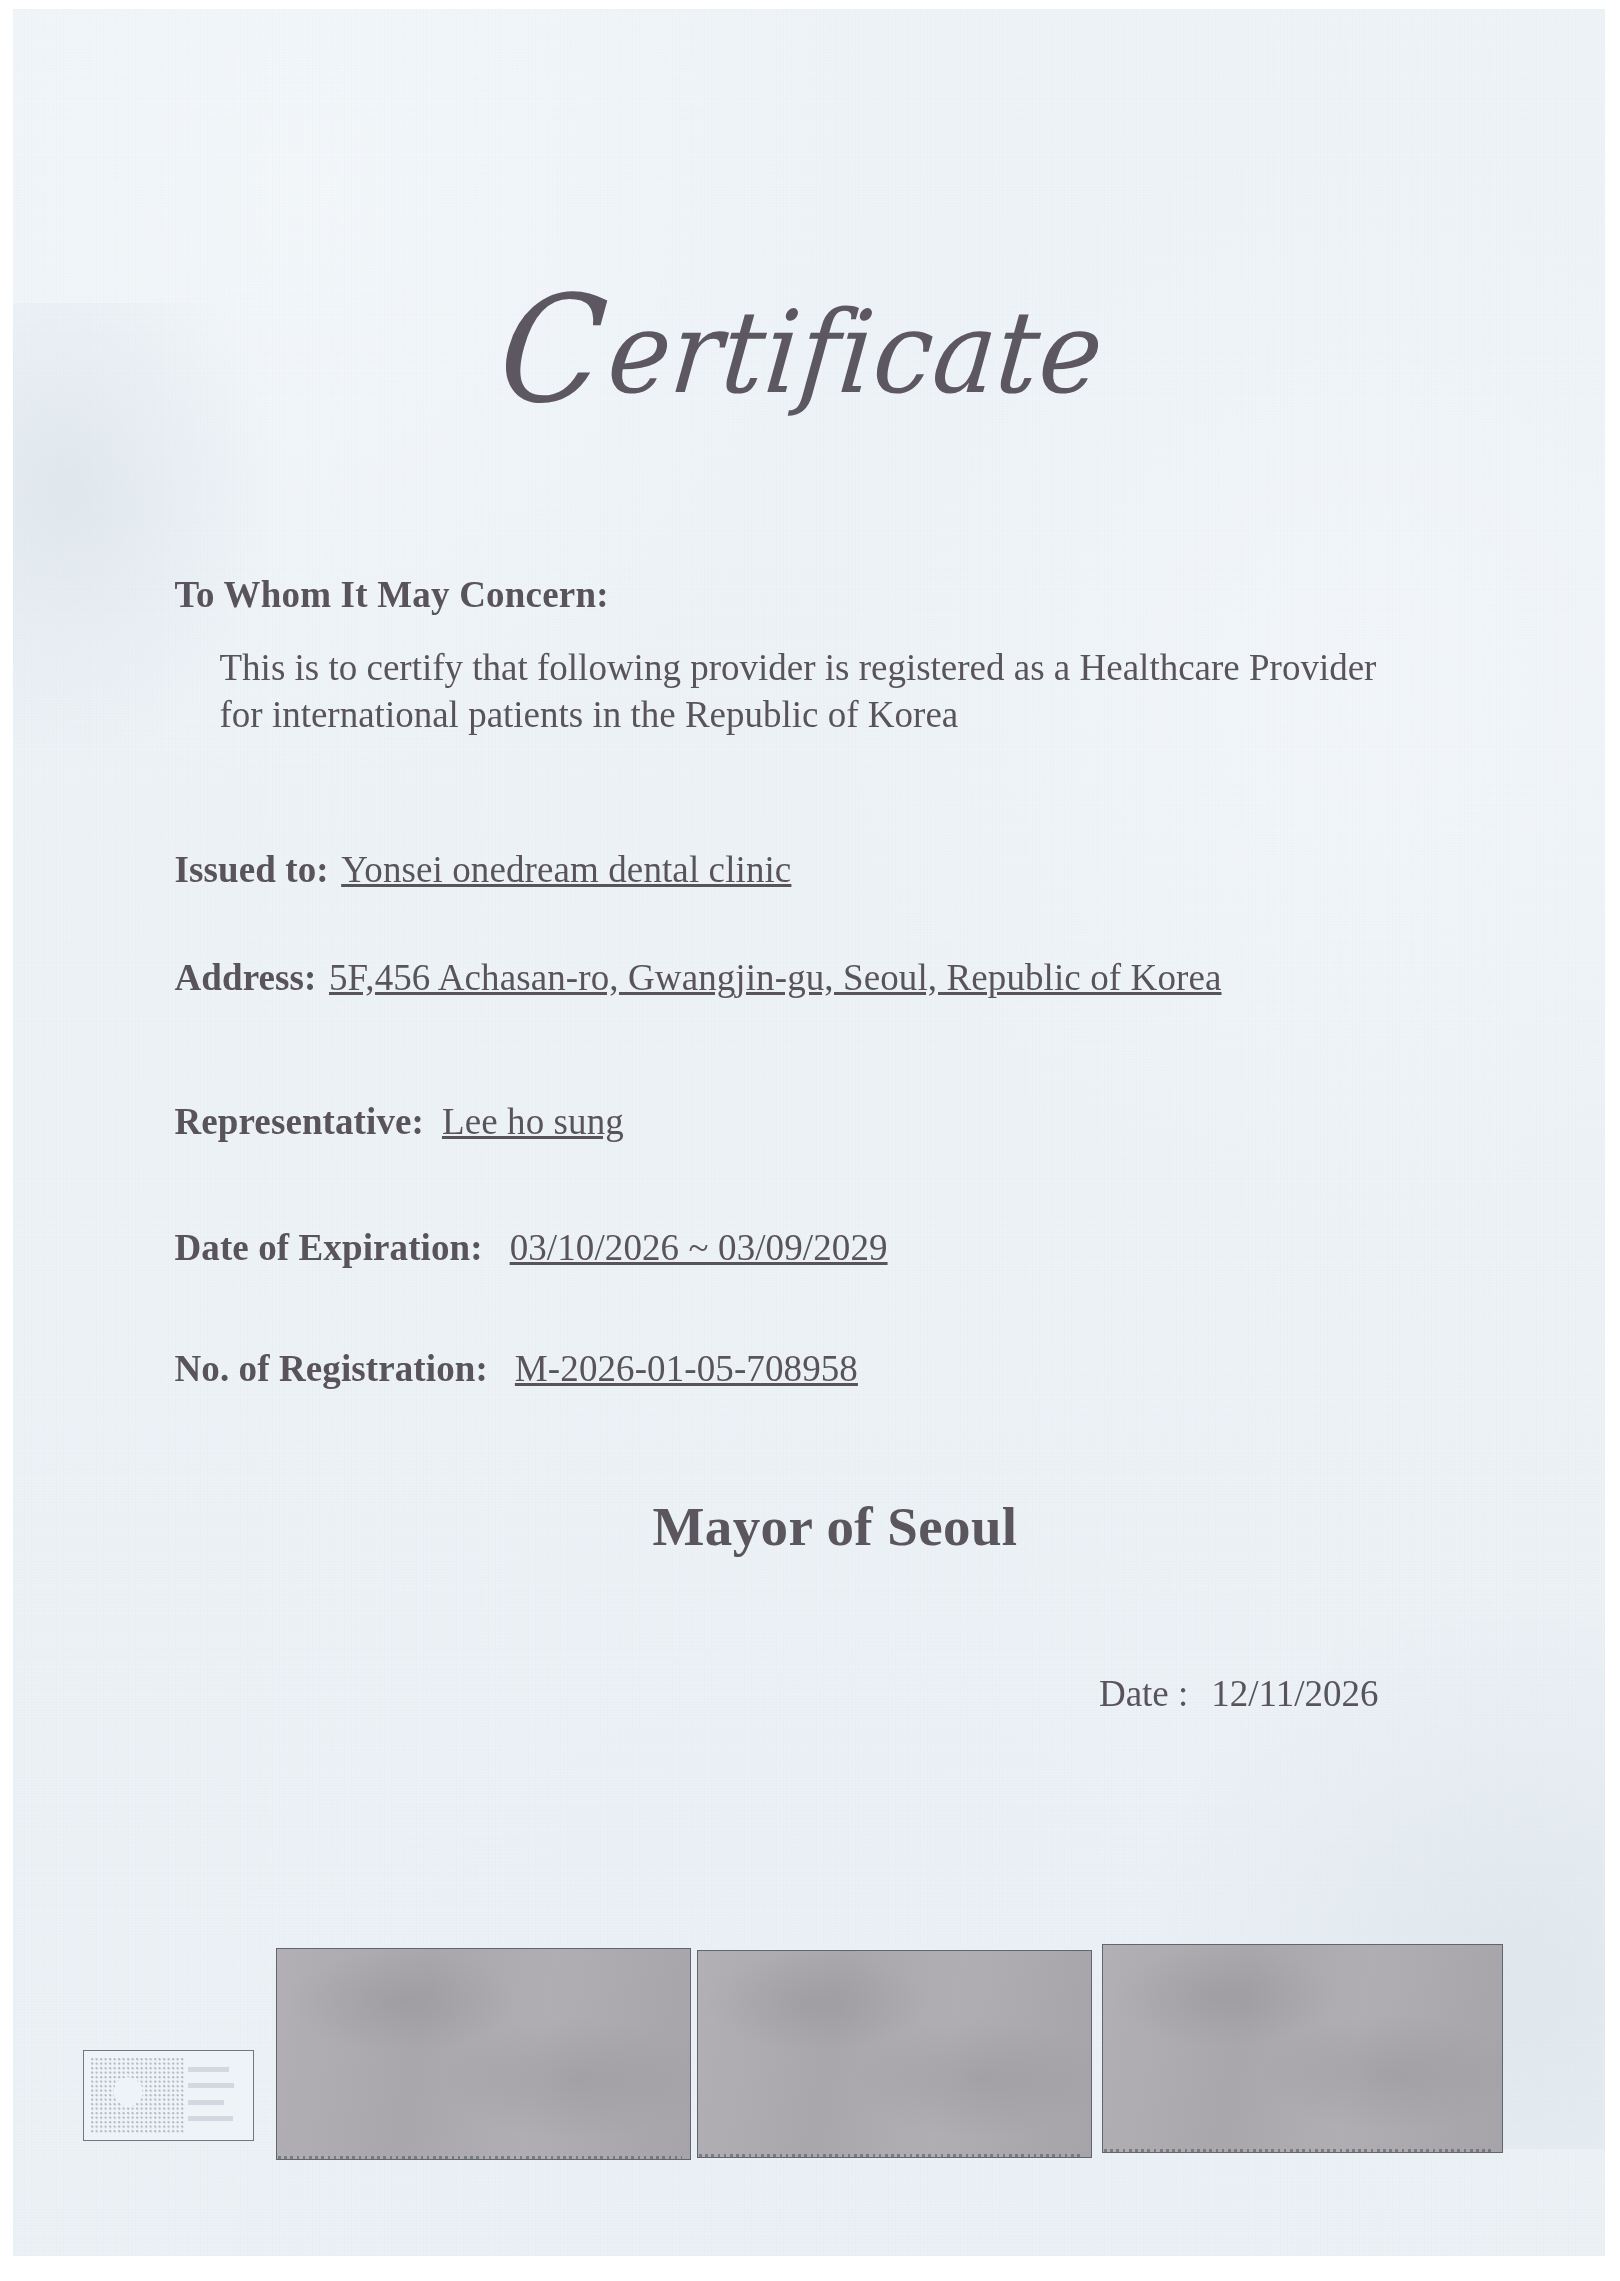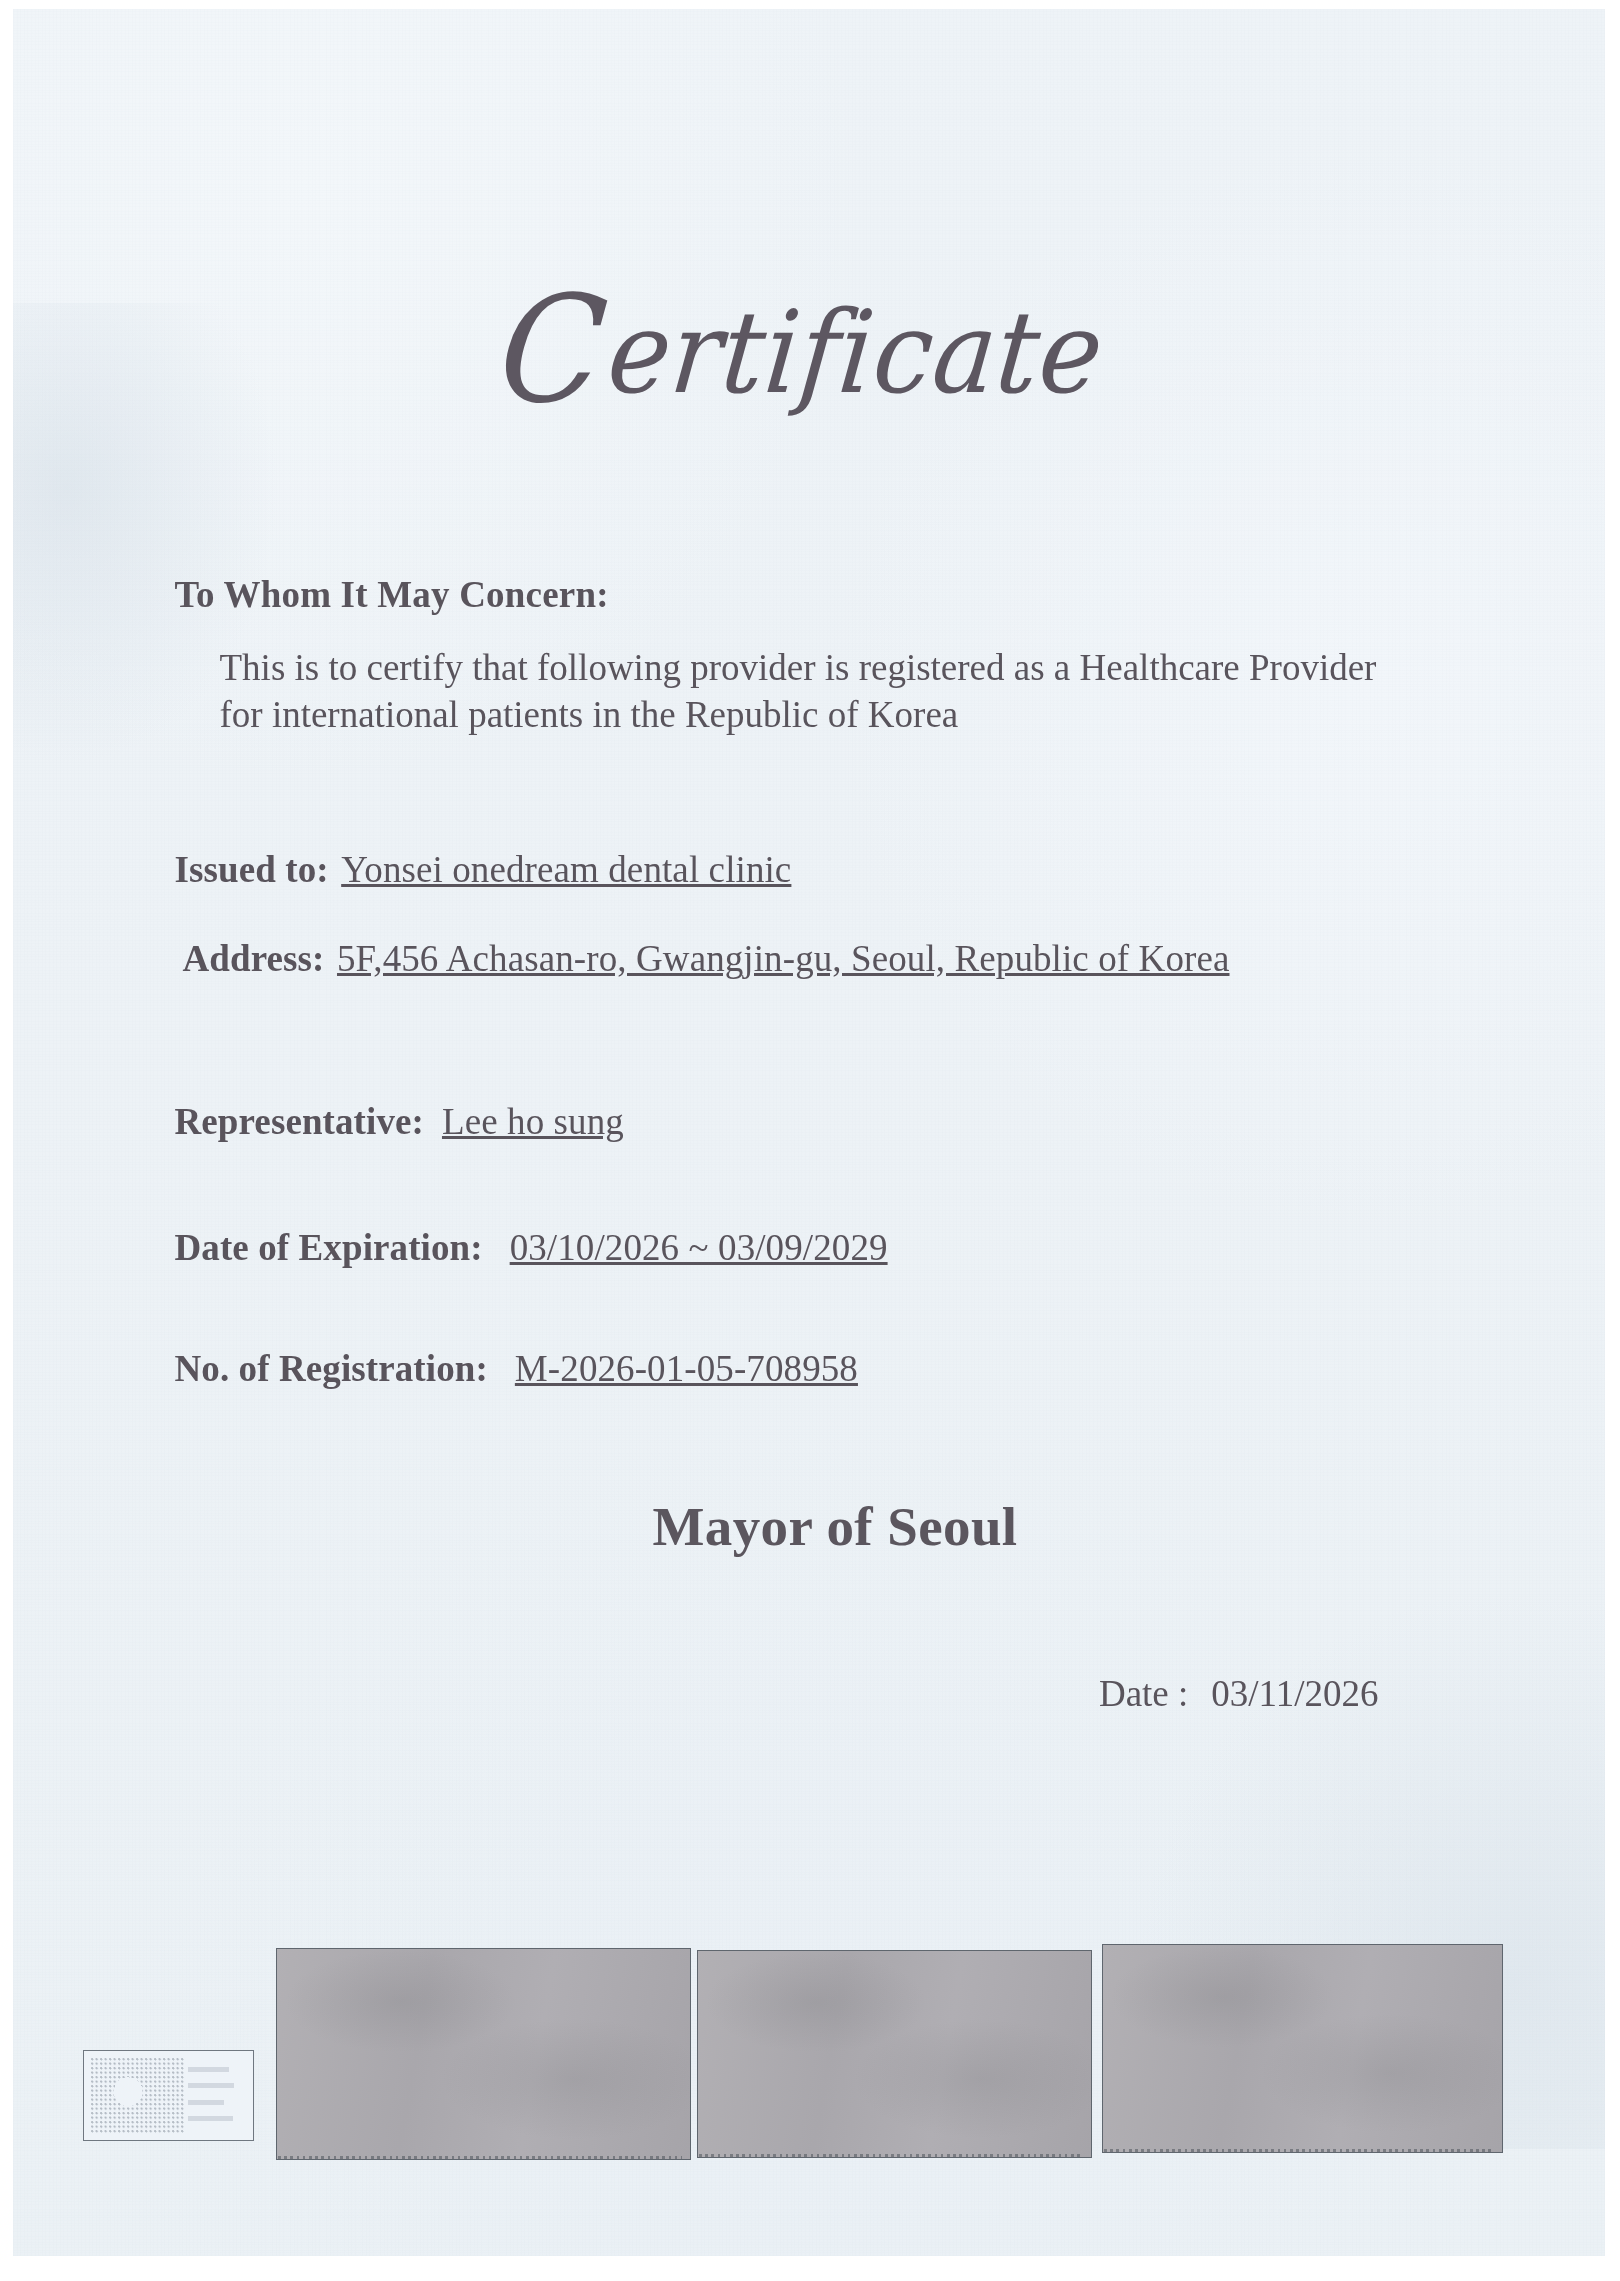--- a/index.html
+++ b/index.html
@@ -121,21 +121,21 @@
     font-weight: 400;
     font-size: 37px;
     letter-spacing: 0.1px;
     text-decoration: underline;
   }
   .gap-sm .val { padding-left: 12.5px; }
   .gap-md .val { padding-left: 18px; }
   .gap-lg .val { padding-left: 27px; margin-top: 40px; }
 
   #f-issued { top: 839px; }
-  #f-address { top: 928px; margin-left: 8px; }
+  #f-address { top: 947px; }
   #f-rep     { top: 1091px; text-align: right; }
   #f-exp     { top: 1217px; }
   #f-reg     { top: 1338px; }
 
   
   .signer {
     position: absolute;
     left: 0;
     top: 1486px;
     width: 1592px;
@@ -263,21 +263,21 @@
 
     <div class="field gap-lg" id="f-reg">
       <span class="lbl">No. of Registration:</span><span class="val">M-2026-01-05-708958</span>
     </div>
 
     <div class="signer">
       <span class="signer-inner">Mayor of Seoul</span>
     </div>
 
     <div class="issue-date">
-      <span>Date :</span><span class="dv">03/11/2026</span>
+      <span>Date :</span><span class="dv">12/11/2026</span>
     </div>
 
     <div class="verify-box">
       <div class="verify-dots"></div>
       <div class="verify-lines"></div>
     </div>
 
     <div class="redaction" id="redact-1"></div>
     <div class="redaction" id="redact-2"></div>
     <div class="redaction" id="redact-3"></div>

